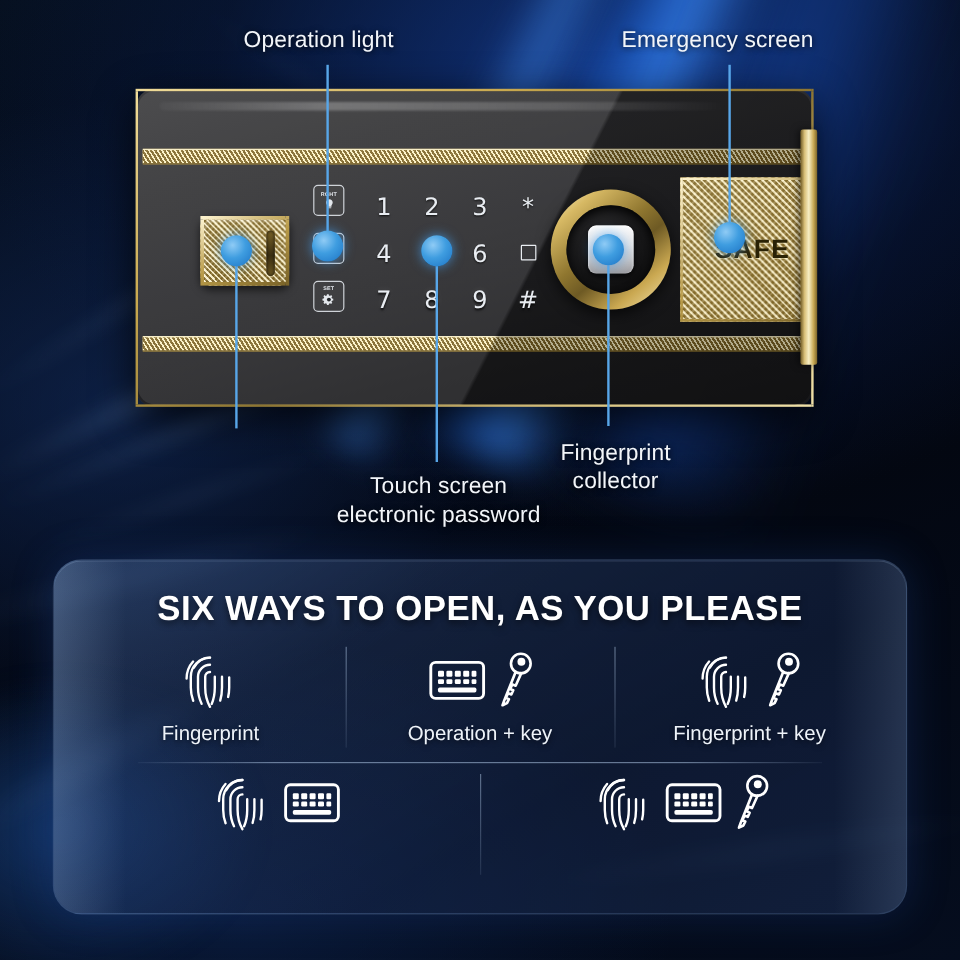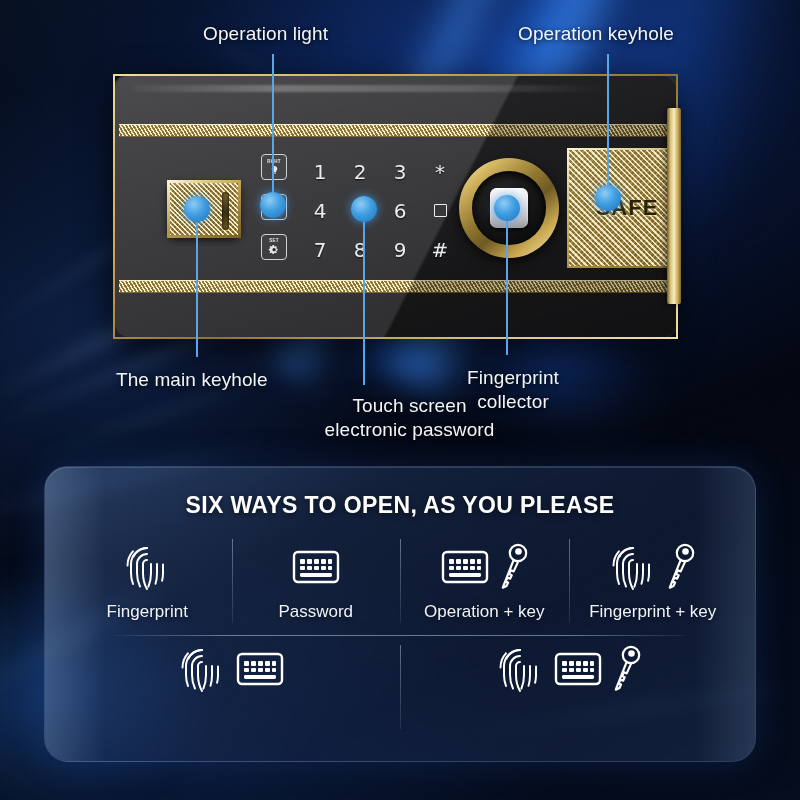--- a/index.html
+++ b/index.html
@@ -335,21 +335,21 @@
   .panel-hl.right {
     left: auto; right: 0;
     background: linear-gradient(to left, rgba(175,205,240,0.14), rgba(175,205,240,0));
   }
 
   .ways-title {
     position: absolute;
     top: 25px; left: 0; right: 0;
     text-align: center;
     color: #ffffff;
-    font-size: 23px;
+    font-size: 29px;
     font-weight: 700;
     letter-spacing: .4px;
     text-shadow: 0 2px 6px rgba(0,0,0,0.55);
     z-index: 3;
   }
 
   .ways-row {
     position: absolute;
     left: 18px; right: 18px;
     display: flex;
@@ -490,29 +490,28 @@
       <div class="safe-sheen"></div>
       <div class="top-glint"></div>
     </div>
     <div class="edge-strip"></div>
   </div>
 
   <div class="callout-label" style="left:203px; top:22px;">Operation light</div>
   <div class="callout-line" style="left:272px; top:54px; height:143px;"></div>
   <div class="callout-dot" style="left:260px; top:192px;"></div>
 
-  <div class="callout-label" style="left:518px; top:22px;">Operation keyhole</div>
+  <div class="callout-label" style="left:518px; top:22px;">Emergency screen</div>
   <div class="callout-line" style="left:607px; top:54px; height:143px;"></div>
   <div class="callout-dot" style="left:595px; top:185px;"></div>
 
-  <div class="callout-label" style="left:116px; top:368px;">The main keyhole</div>
   <div class="callout-line" style="left:196px; top:211px; height:146px;"></div>
   <div class="callout-dot" style="left:184px; top:196px;"></div>
 
-  <div class="callout-label" style="left:277px; top:394px; text-align:center; width:177px;margin-left:44px;">Touch screen
+  <div class="callout-label" style="left:277px; top:394px; text-align:center; width:177px;">Touch screen
 electronic password</div>
   <div class="callout-line" style="left:363px; top:213px; height:172px;"></div>
   <div class="callout-dot" style="left:351px; top:196px;"></div>
 
   <div class="callout-label" style="left:462px; top:366px; text-align:center; width:102px;">Fingerprint
 collector</div>
   <div class="callout-line" style="left:506px; top:221px; height:134px;"></div>
   <div class="callout-dot" style="left:494px; top:195px;"></div>
 
   <div id="ways-panel">
@@ -533,20 +532,21 @@
               <path d="M27 23v9c0 5.5-1 10-2.6 13.6"></path>
               <path d="M33 23v9c0 4-.5 7.6-1.5 10.8"></path>
               <path d="M39 23.5V32c0 2.8-.3 5.4-.9 7.8"></path>
               <path d="M9.5 15.5A16 16 0 0 1 23 7"></path>
               <path d="M3.5 24.5c0-5.4 2-10.4 5.4-14.2"></path>
             </svg>
           </span>
         </div>
         <div class="way-label">Fingerprint</div>
       </div>
+
 
       <div class="way-cell">
         <div class="way-icons">
           <span class="icon-wrap">
             <svg width="48" height="38" viewBox="0 0 48 38">
               <rect x="2" y="4" width="44" height="30" rx="4" fill="none" stroke="#ffffff" stroke-width="2.4"></rect>
               <g fill="#ffffff">
                 <rect x="8" y="11" width="5" height="5" rx="1"></rect>
                 <rect x="15" y="11" width="5" height="5" rx="1"></rect>
                 <rect x="22" y="11" width="5" height="5" rx="1"></rect>
@@ -554,85 +554,96 @@
                 <rect x="36" y="11" width="4" height="5" rx="1"></rect>
                 <rect x="8" y="18" width="5" height="4" rx="1"></rect>
                 <rect x="15" y="18" width="5" height="4" rx="1"></rect>
                 <rect x="22" y="18" width="5" height="4" rx="1"></rect>
                 <rect x="29" y="18" width="5" height="4" rx="1"></rect>
                 <rect x="36" y="18" width="4" height="4" rx="1"></rect>
                 <rect x="8" y="25" width="32" height="4" rx="1.4"></rect>
               </g>
             </svg>
           </span>
-        </div>
-        <div class="way-label">Password</div>
+          <span class="icon-wrap">
+            <svg width="28" height="50" viewBox="0 0 28 50" fill="none" stroke="#ffffff" stroke-width="2.2" stroke-linejoin="round">
+              <circle cx="18" cy="11" r="8.2"></circle>
+              <circle cx="18.5" cy="9.5" r="3.3" fill="#ffffff" stroke="none"></circle>
+              <path d="M13.6 18.2 4.2 41.8l-1.4 3.9 3.7-1.8 1.6-3.3-2.6-1 2-3.9 2.6 1 1.6-3.5-2.6-1.1 1.9-3.8 2.7 1.1 5.1-11.3"></path>
+            </svg>
+          </span>
+        </div>
+        <div class="way-label">Operation + key</div>
       </div>
 
       <div class="way-cell">
         <div class="way-icons">
+          <span class="icon-wrap">
+            <svg width="46" height="52" viewBox="0 0 46 52" fill="none" stroke="#ffffff" stroke-width="2" stroke-linecap="round">
+              <path d="M23 7c-8.8 0-16 7.2-16 16v9c0 4 .7 7.6 2 11"></path>
+              <path d="M23 13c-5.5 0-10 4.5-10 10v9c0 5 1 9.4 3 13.5"></path>
+              <path d="M23 19c-2.2 0-4 1.8-4 4v9c0 6.5 1.6 11.8 4 16"></path>
+              <path d="M27 23v9c0 5.5-1 10-2.6 13.6"></path>
+              <path d="M33 23v9c0 4-.5 7.6-1.5 10.8"></path>
+              <path d="M39 23.5V32c0 2.8-.3 5.4-.9 7.8"></path>
+              <path d="M9.5 15.5A16 16 0 0 1 23 7"></path>
+              <path d="M3.5 24.5c0-5.4 2-10.4 5.4-14.2"></path>
+            </svg>
+          </span>
+          <span class="icon-wrap">
+            <svg width="28" height="50" viewBox="0 0 28 50" fill="none" stroke="#ffffff" stroke-width="2.2" stroke-linejoin="round">
+              <circle cx="18" cy="11" r="8.2"></circle>
+              <circle cx="18.5" cy="9.5" r="3.3" fill="#ffffff" stroke="none"></circle>
+              <path d="M13.6 18.2 4.2 41.8l-1.4 3.9 3.7-1.8 1.6-3.3-2.6-1 2-3.9 2.6 1 1.6-3.5-2.6-1.1 1.9-3.8 2.7 1.1 5.1-11.3"></path>
+            </svg>
+          </span>
+        </div>
+        <div class="way-label">Fingerprint + key</div>
+      </div>
+
+    </div>
+
+    <div class="row-divider"></div>
+
+    <div class="ways-row bottom">
+
+      <div class="way-cell">
+        <div class="way-icons">
+          <span class="icon-wrap">
+            <svg width="46" height="52" viewBox="0 0 46 52" fill="none" stroke="#ffffff" stroke-width="2" stroke-linecap="round">
+              <path d="M23 7c-8.8 0-16 7.2-16 16v9c0 4 .7 7.6 2 11"></path>
+              <path d="M23 13c-5.5 0-10 4.5-10 10v9c0 5 1 9.4 3 13.5"></path>
+              <path d="M23 19c-2.2 0-4 1.8-4 4v9c0 6.5 1.6 11.8 4 16"></path>
+              <path d="M27 23v9c0 5.5-1 10-2.6 13.6"></path>
+              <path d="M33 23v9c0 4-.5 7.6-1.5 10.8"></path>
+              <path d="M39 23.5V32c0 2.8-.3 5.4-.9 7.8"></path>
+              <path d="M9.5 15.5A16 16 0 0 1 23 7"></path>
+              <path d="M3.5 24.5c0-5.4 2-10.4 5.4-14.2"></path>
+            </svg>
+          </span>
           <span class="icon-wrap">
             <svg width="48" height="38" viewBox="0 0 48 38">
               <rect x="2" y="4" width="44" height="30" rx="4" fill="none" stroke="#ffffff" stroke-width="2.4"></rect>
               <g fill="#ffffff">
                 <rect x="8" y="11" width="5" height="5" rx="1"></rect>
                 <rect x="15" y="11" width="5" height="5" rx="1"></rect>
                 <rect x="22" y="11" width="5" height="5" rx="1"></rect>
                 <rect x="29" y="11" width="5" height="5" rx="1"></rect>
                 <rect x="36" y="11" width="4" height="5" rx="1"></rect>
                 <rect x="8" y="18" width="5" height="4" rx="1"></rect>
                 <rect x="15" y="18" width="5" height="4" rx="1"></rect>
                 <rect x="22" y="18" width="5" height="4" rx="1"></rect>
                 <rect x="29" y="18" width="5" height="4" rx="1"></rect>
                 <rect x="36" y="18" width="4" height="4" rx="1"></rect>
                 <rect x="8" y="25" width="32" height="4" rx="1.4"></rect>
               </g>
             </svg>
           </span>
-          <span class="icon-wrap">
-            <svg width="28" height="50" viewBox="0 0 28 50" fill="none" stroke="#ffffff" stroke-width="2.2" stroke-linejoin="round">
-              <circle cx="18" cy="11" r="8.2"></circle>
-              <circle cx="18.5" cy="9.5" r="3.3" fill="#ffffff" stroke="none"></circle>
-              <path d="M13.6 18.2 4.2 41.8l-1.4 3.9 3.7-1.8 1.6-3.3-2.6-1 2-3.9 2.6 1 1.6-3.5-2.6-1.1 1.9-3.8 2.7 1.1 5.1-11.3"></path>
-            </svg>
-          </span>
-        </div>
-        <div class="way-label">Operation + key</div>
-      </div>
-
-      <div class="way-cell">
-        <div class="way-icons">
-          <span class="icon-wrap">
-            <svg width="46" height="52" viewBox="0 0 46 52" fill="none" stroke="#ffffff" stroke-width="2" stroke-linecap="round">
-              <path d="M23 7c-8.8 0-16 7.2-16 16v9c0 4 .7 7.6 2 11"></path>
-              <path d="M23 13c-5.5 0-10 4.5-10 10v9c0 5 1 9.4 3 13.5"></path>
-              <path d="M23 19c-2.2 0-4 1.8-4 4v9c0 6.5 1.6 11.8 4 16"></path>
-              <path d="M27 23v9c0 5.5-1 10-2.6 13.6"></path>
-              <path d="M33 23v9c0 4-.5 7.6-1.5 10.8"></path>
-              <path d="M39 23.5V32c0 2.8-.3 5.4-.9 7.8"></path>
-              <path d="M9.5 15.5A16 16 0 0 1 23 7"></path>
-              <path d="M3.5 24.5c0-5.4 2-10.4 5.4-14.2"></path>
-            </svg>
-          </span>
-          <span class="icon-wrap">
-            <svg width="28" height="50" viewBox="0 0 28 50" fill="none" stroke="#ffffff" stroke-width="2.2" stroke-linejoin="round">
-              <circle cx="18" cy="11" r="8.2"></circle>
-              <circle cx="18.5" cy="9.5" r="3.3" fill="#ffffff" stroke="none"></circle>
-              <path d="M13.6 18.2 4.2 41.8l-1.4 3.9 3.7-1.8 1.6-3.3-2.6-1 2-3.9 2.6 1 1.6-3.5-2.6-1.1 1.9-3.8 2.7 1.1 5.1-11.3"></path>
-            </svg>
-          </span>
-        </div>
-        <div class="way-label">Fingerprint + key</div>
-      </div>
-
-    </div>
-
-    <div class="row-divider"></div>
-
-    <div class="ways-row bottom">
+        </div>
+      </div>
 
       <div class="way-cell">
         <div class="way-icons">
           <span class="icon-wrap">
             <svg width="46" height="52" viewBox="0 0 46 52" fill="none" stroke="#ffffff" stroke-width="2" stroke-linecap="round">
               <path d="M23 7c-8.8 0-16 7.2-16 16v9c0 4 .7 7.6 2 11"></path>
               <path d="M23 13c-5.5 0-10 4.5-10 10v9c0 5 1 9.4 3 13.5"></path>
               <path d="M23 19c-2.2 0-4 1.8-4 4v9c0 6.5 1.6 11.8 4 16"></path>
               <path d="M27 23v9c0 5.5-1 10-2.6 13.6"></path>
               <path d="M33 23v9c0 4-.5 7.6-1.5 10.8"></path>
@@ -652,55 +663,20 @@
                 <rect x="36" y="11" width="4" height="5" rx="1"></rect>
                 <rect x="8" y="18" width="5" height="4" rx="1"></rect>
                 <rect x="15" y="18" width="5" height="4" rx="1"></rect>
                 <rect x="22" y="18" width="5" height="4" rx="1"></rect>
                 <rect x="29" y="18" width="5" height="4" rx="1"></rect>
                 <rect x="36" y="18" width="4" height="4" rx="1"></rect>
                 <rect x="8" y="25" width="32" height="4" rx="1.4"></rect>
               </g>
             </svg>
           </span>
-        </div>
-      </div>
-
-      <div class="way-cell">
-        <div class="way-icons">
-          <span class="icon-wrap">
-            <svg width="46" height="52" viewBox="0 0 46 52" fill="none" stroke="#ffffff" stroke-width="2" stroke-linecap="round">
-              <path d="M23 7c-8.8 0-16 7.2-16 16v9c0 4 .7 7.6 2 11"></path>
-              <path d="M23 13c-5.5 0-10 4.5-10 10v9c0 5 1 9.4 3 13.5"></path>
-              <path d="M23 19c-2.2 0-4 1.8-4 4v9c0 6.5 1.6 11.8 4 16"></path>
-              <path d="M27 23v9c0 5.5-1 10-2.6 13.6"></path>
-              <path d="M33 23v9c0 4-.5 7.6-1.5 10.8"></path>
-              <path d="M39 23.5V32c0 2.8-.3 5.4-.9 7.8"></path>
-              <path d="M9.5 15.5A16 16 0 0 1 23 7"></path>
-              <path d="M3.5 24.5c0-5.4 2-10.4 5.4-14.2"></path>
-            </svg>
-          </span>
-          <span class="icon-wrap">
-            <svg width="48" height="38" viewBox="0 0 48 38">
-              <rect x="2" y="4" width="44" height="30" rx="4" fill="none" stroke="#ffffff" stroke-width="2.4"></rect>
-              <g fill="#ffffff">
-                <rect x="8" y="11" width="5" height="5" rx="1"></rect>
-                <rect x="15" y="11" width="5" height="5" rx="1"></rect>
-                <rect x="22" y="11" width="5" height="5" rx="1"></rect>
-                <rect x="29" y="11" width="5" height="5" rx="1"></rect>
-                <rect x="36" y="11" width="4" height="5" rx="1"></rect>
-                <rect x="8" y="18" width="5" height="4" rx="1"></rect>
-                <rect x="15" y="18" width="5" height="4" rx="1"></rect>
-                <rect x="22" y="18" width="5" height="4" rx="1"></rect>
-                <rect x="29" y="18" width="5" height="4" rx="1"></rect>
-                <rect x="36" y="18" width="4" height="4" rx="1"></rect>
-                <rect x="8" y="25" width="32" height="4" rx="1.4"></rect>
-              </g>
-            </svg>
-          </span>
           <span class="icon-wrap">
             <svg width="28" height="50" viewBox="0 0 28 50" fill="none" stroke="#ffffff" stroke-width="2.2" stroke-linejoin="round">
               <circle cx="18" cy="11" r="8.2"></circle>
               <circle cx="18.5" cy="9.5" r="3.3" fill="#ffffff" stroke="none"></circle>
               <path d="M13.6 18.2 4.2 41.8l-1.4 3.9 3.7-1.8 1.6-3.3-2.6-1 2-3.9 2.6 1 1.6-3.5-2.6-1.1 1.9-3.8 2.7 1.1 5.1-11.3"></path>
             </svg>
           </span>
         </div>
       </div>
 

